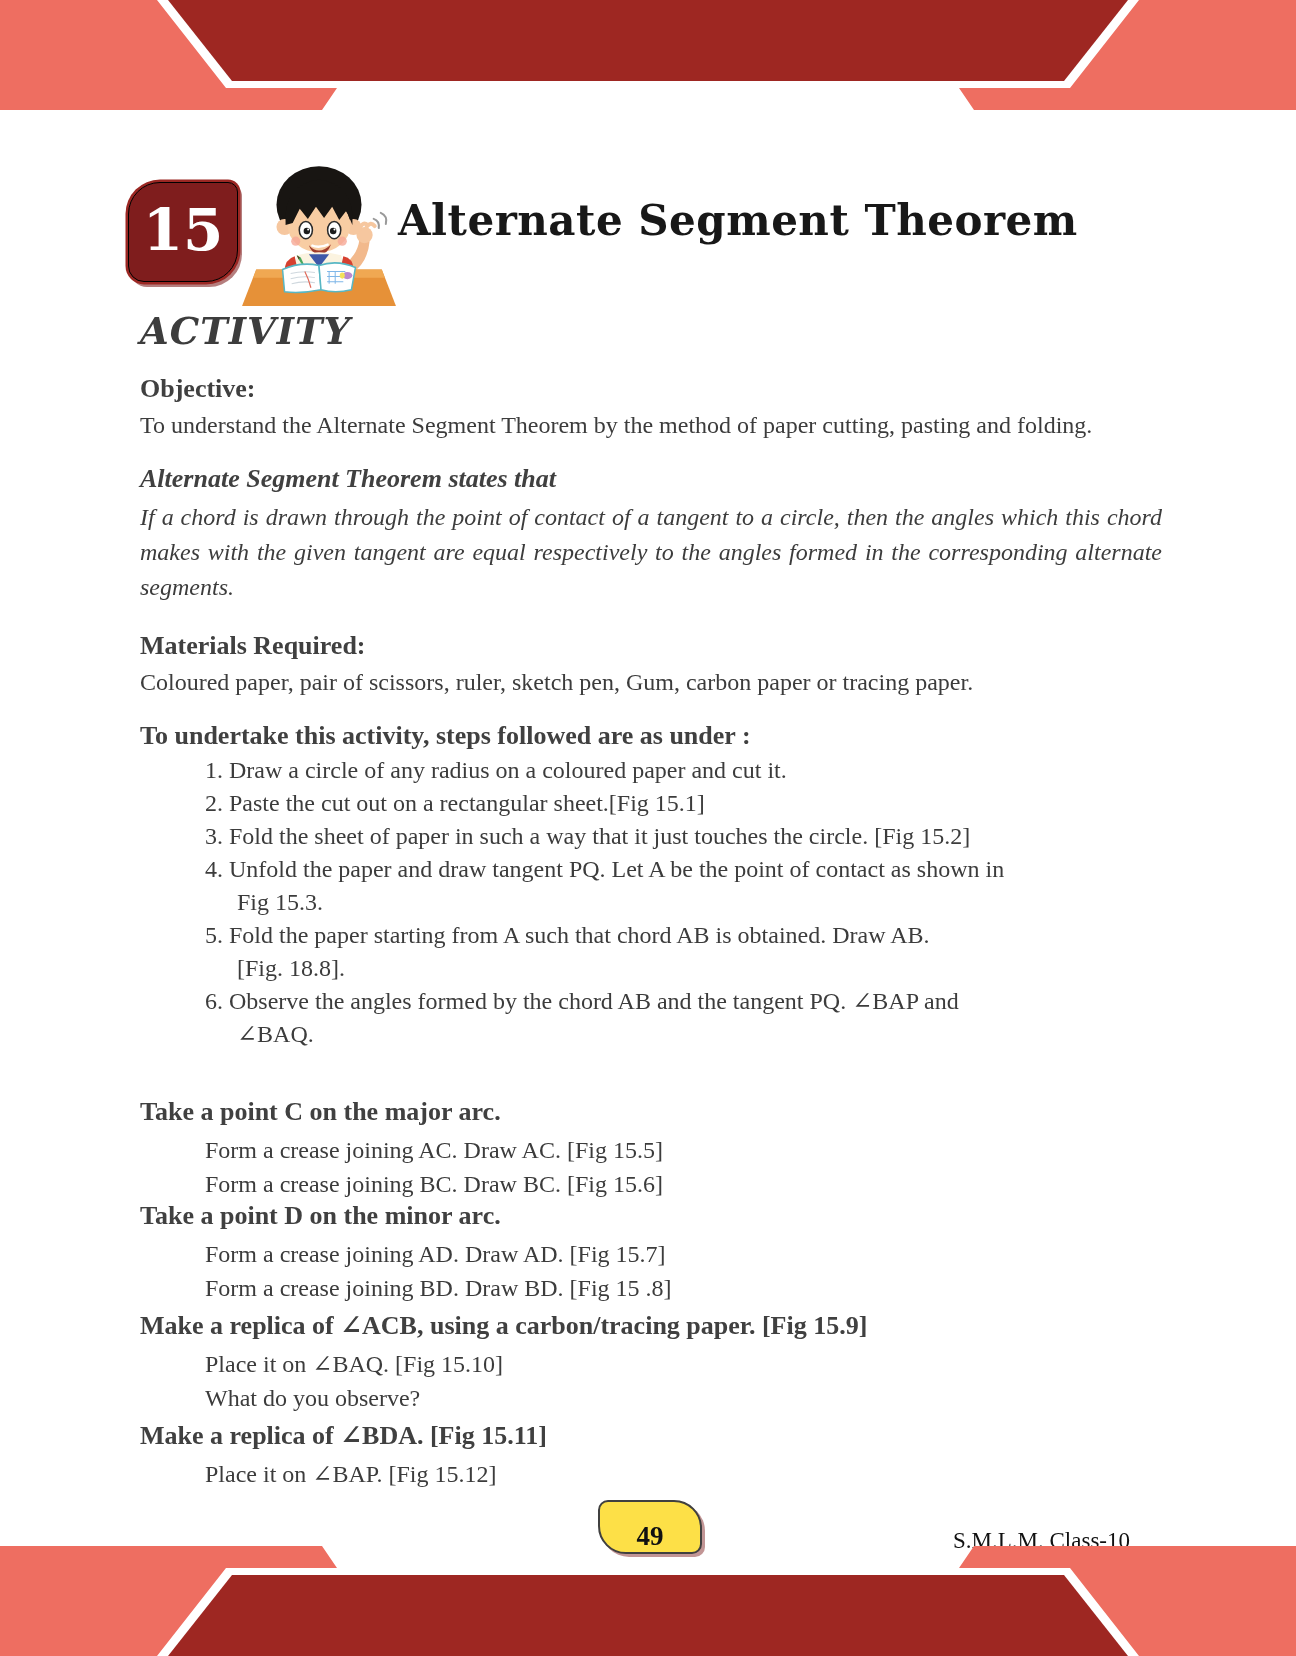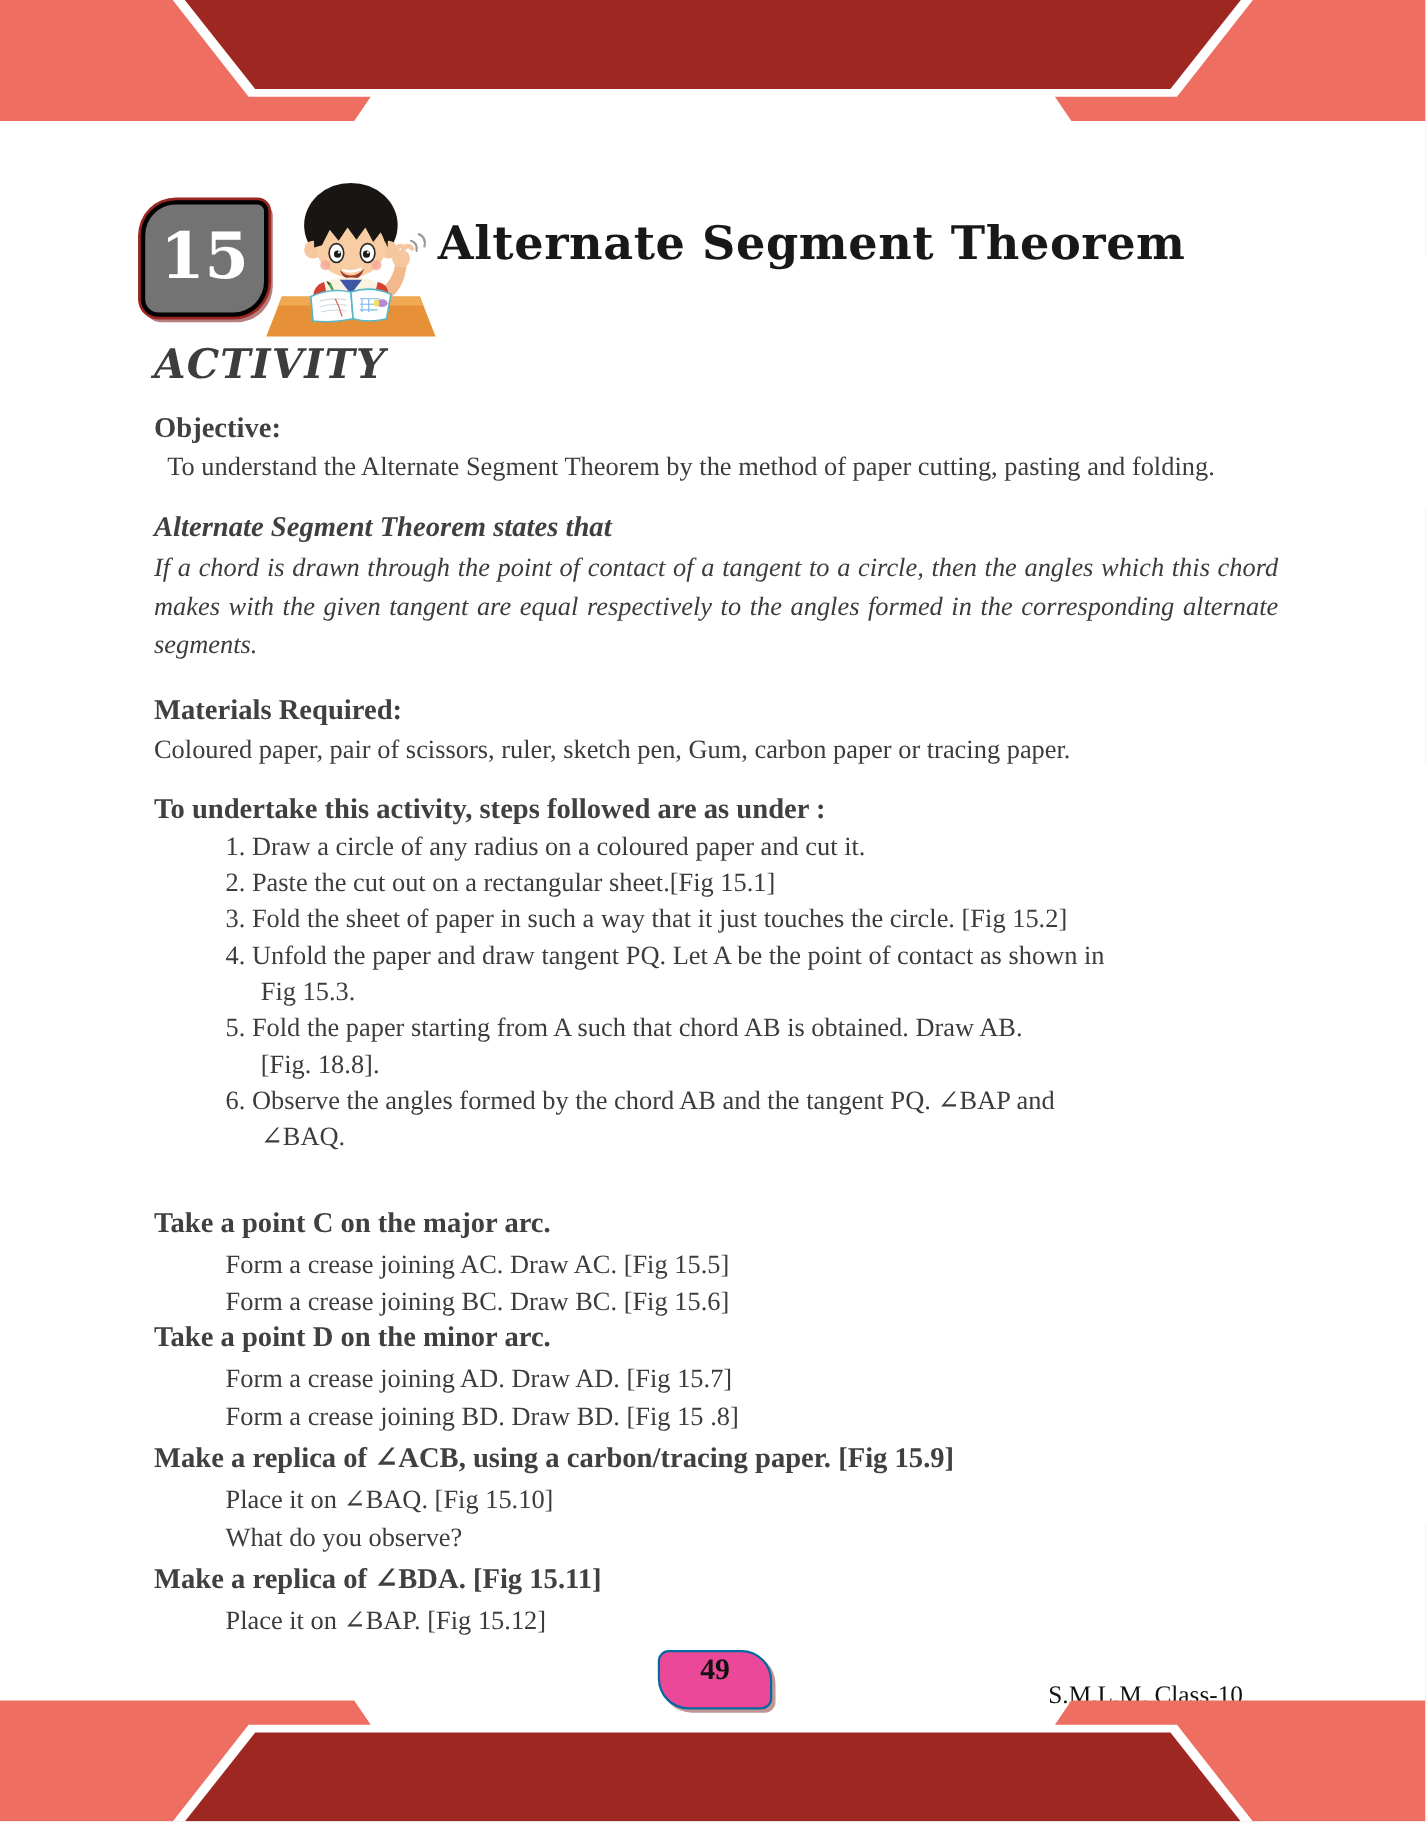--- a/index.html
+++ b/index.html
@@ -8,21 +8,21 @@
     overflow:hidden;font-family:"Liberation Serif","DejaVu Serif","DejaVu Sans",serif;
     color:#3c3c3c;
   }
   
   .decor{position:absolute;left:0;width:1296px;height:120px;}
   .decor.top{top:0;}
   .decor.bottom{bottom:0;transform:scaleY(-1);}
   
   .chapter-badge{
     position:absolute;left:128px;top:182px;width:108px;height:98px;
-    background:#737373;border:4px solid #000000;border-radius:32px 10px 32px 16px;
+    background:#7f1d1d;border:1px solid #000000;border-radius:32px 10px 32px 16px;
     box-shadow:0 0 0 2.5px #9b2723, 3px 4px 0 1px rgba(120,20,20,.55);
     display:flex;align-items:center;justify-content:center;
   }
   .chapter-badge span{
     font-family:"DejaVu Serif",serif;font-weight:bold;font-size:58px;color:#ffffff;
     line-height:1;transform:translateY(-2px);
   }
   .illustration{position:absolute;left:238px;top:146px;width:162px;height:162px;}
   .page-title{
     position:absolute;left:398px;top:196px;margin:0;
@@ -37,41 +37,41 @@
   }
   .red-head{
     font-weight:bold;font-size:26px;line-height:30px;color:#404040;
     margin:0;white-space:nowrap;
   }
   .red-head.italic{font-style:italic;}
   .mt-objective{margin-top:20px;}
   .mt-theorem{margin-top:22px;margin-bottom:6px;}
   .mt-materials{margin-top:26px;margin-bottom:6px;}
   .mt-steps{margin-top:24px;}
-  .para{font-size:24px;line-height:34px;text-align:justify;margin:4px 0 0 12px;}
+  .para{font-size:24px;line-height:34px;text-align:justify;margin:4px 0 0 0;}
   .para.italic{font-style:italic;line-height:35px;margin:0;}
   .one-line{font-size:24px;line-height:30px;white-space:nowrap;margin:0;}
   .steps{margin-top:3px;}
   .num-line{
     font-size:24px;line-height:33px;padding-left:65px;white-space:nowrap;
   }
   .cont-line{
     font-size:24px;line-height:33px;padding-left:97px;white-space:nowrap;
   }
   .sub-line{
     font-size:24px;line-height:34px;padding-left:65px;white-space:nowrap;
   }
   .mt-group{margin-top:46px;}
   .mt-small{margin-top:6px;}
   
   .page-number-badge{
     position:absolute;left:598px;top:1500px;width:100px;height:50px;
-    background:#ec4899;border:2px solid #0369a1;border-radius:10px 28px 10px 28px;
+    background:#fde047;border:2px solid #404040;border-radius:10px 28px 10px 28px;
     box-shadow:3px 3px 0 0 rgba(120,20,20,.45);
-    display:flex;align-items:flex-start;justify-content:center;
+    display:flex;align-items:flex-end;justify-content:center;
   }
   .page-number-badge span{font-weight:bold;font-size:27px;color:#111111;}
   .footer-right{
     position:absolute;right:166px;top:1528px;font-size:23px;color:#111111;
     white-space:nowrap;
   }
 </style>
 </head>
 <body>
 

